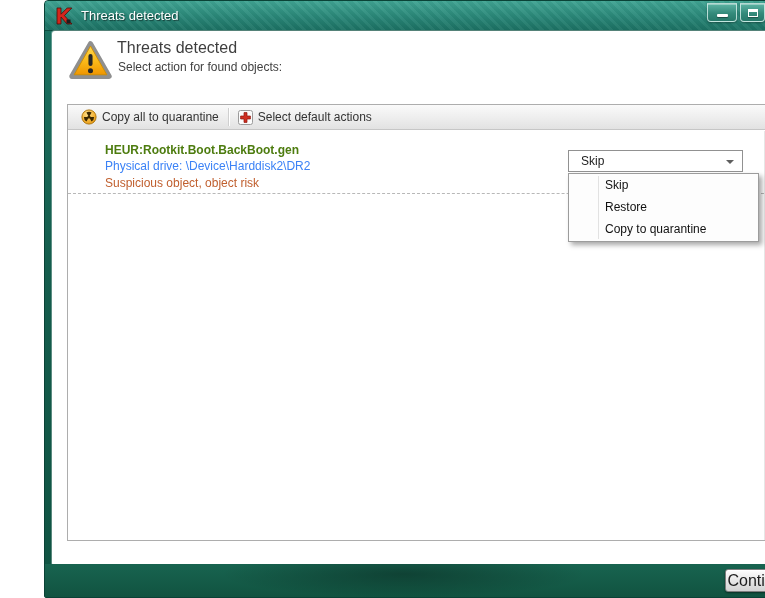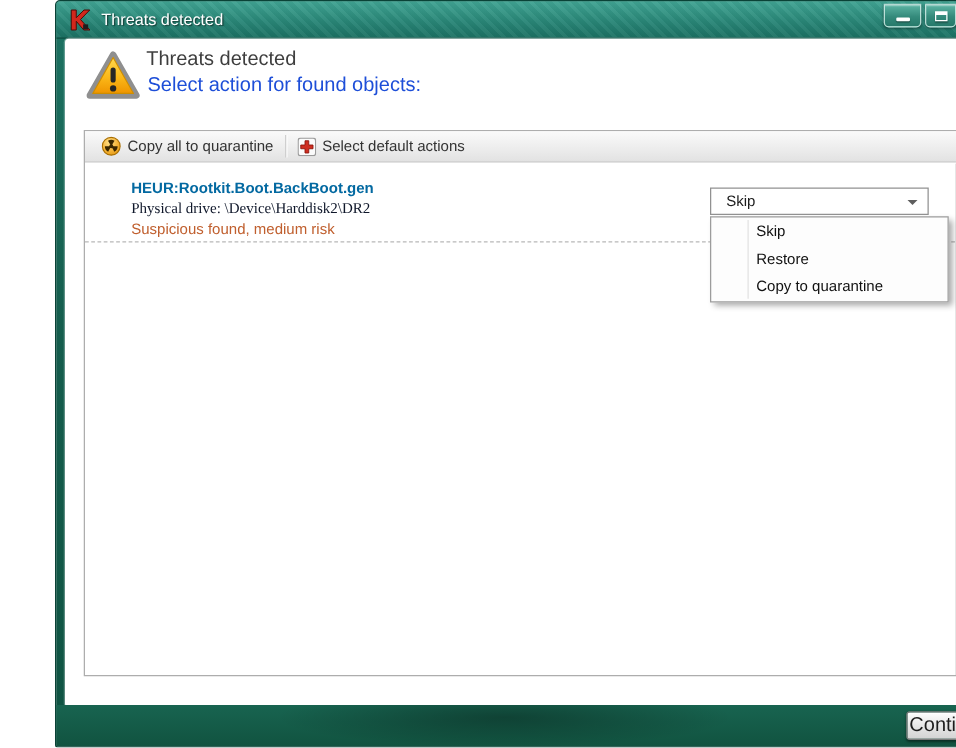--- a/index.html
+++ b/index.html
@@ -47,21 +47,21 @@
 
   
   .content {
     position:absolute; left:7px; top:30px; width:751px; height:535px;
     background:#ffffff; border-radius:3px 3px 3px 3px;
     box-shadow:0 0 0 1px rgba(255,255,255,0.3);
   }
 
   .warning-icon { position:absolute; left:16px; top:9px; }
   .page-title { position:absolute; left:65px; top:8px; font-size:16px; color:#3e3e3e; }
-  .page-subtitle { position:absolute; left:66px; top:29px; font-size:16px; color:#1d4ed8; }
+  .page-subtitle { position:absolute; left:66px; top:29px; font-size:12px; color:#404040; }
 
   
   .panel {
     position:absolute; left:15px; top:73px; width:715px; height:437px;
     border:1px solid #adadad; background:#fff;
   }
   .toolbar {
     position:absolute; left:0; top:0; right:0; height:25px;
     background:linear-gradient(180deg,#fafafa 0%,#ececec 60%,#e2e2e2 100%);
     border-bottom:1px solid #c6c6c6;
@@ -72,22 +72,22 @@
   .tb-divider { width:1px; height:18px; background:#cfcfcf; margin:0 2px;
     box-shadow:1px 0 0 #ffffff; }
 
   .list { position:absolute; left:0; top:26px; right:0; bottom:0; background:#fff; }
 
   .threat-row {
     position:absolute; left:0; top:0; right:17px; height:63px;
     padding:11px 10px 0 37px;
     border-bottom:1px dashed #b8b8b8;
   }
-  .threat-name { font-size:12px; font-weight:bold; color:#0369a1; line-height:16px; }
-  .threat-location { font-size:12px; color:#0f172a; line-height:17px;font-family:Liberation Serif, serif; }
+  .threat-name { font-size:12px; font-weight:bold; color:#4d7c0f; line-height:16px; }
+  .threat-location { font-size:12px; color:#3b82f6; line-height:17px; }
   .threat-risk { font-size:12px; color:#c05f2e; line-height:17px; }
 
   
   .combobox {
     position:absolute; left:500px; top:19px; width:175px; height:22px;
     background:#ffffff; border:1px solid #919191; cursor:default; z-index:6;
   }
   .combobox-value { position:absolute; left:12px; top:0; line-height:20px; font-size:12px; color:#1c1c1c; }
   .combobox-arrow { position:absolute; right:8px; top:9px; width:0; height:0;
     border-left:4px solid transparent; border-right:4px solid transparent;
@@ -205,21 +205,21 @@
           </svg>
           <span>Select default actions</span>
         </div>
       </div>
 
       <div class="list">
 
         <div class="threat-row">
           <div class="threat-name">HEUR:Rootkit.Boot.BackBoot.gen</div>
           <div class="threat-location">Physical drive: \Device\Harddisk2\DR2</div>
-          <div class="threat-risk">Suspicious found, medium risk</div>
+          <div class="threat-risk">Suspicious object, object risk</div>
         </div>
 
         <div class="combobox">
           <span class="combobox-value">Skip</span>
           <span class="combobox-arrow"></span>
         </div>
 
         <div class="dropdown-menu">
           <div class="menu-gutter"></div>
           <div class="menu-item">Skip</div>

